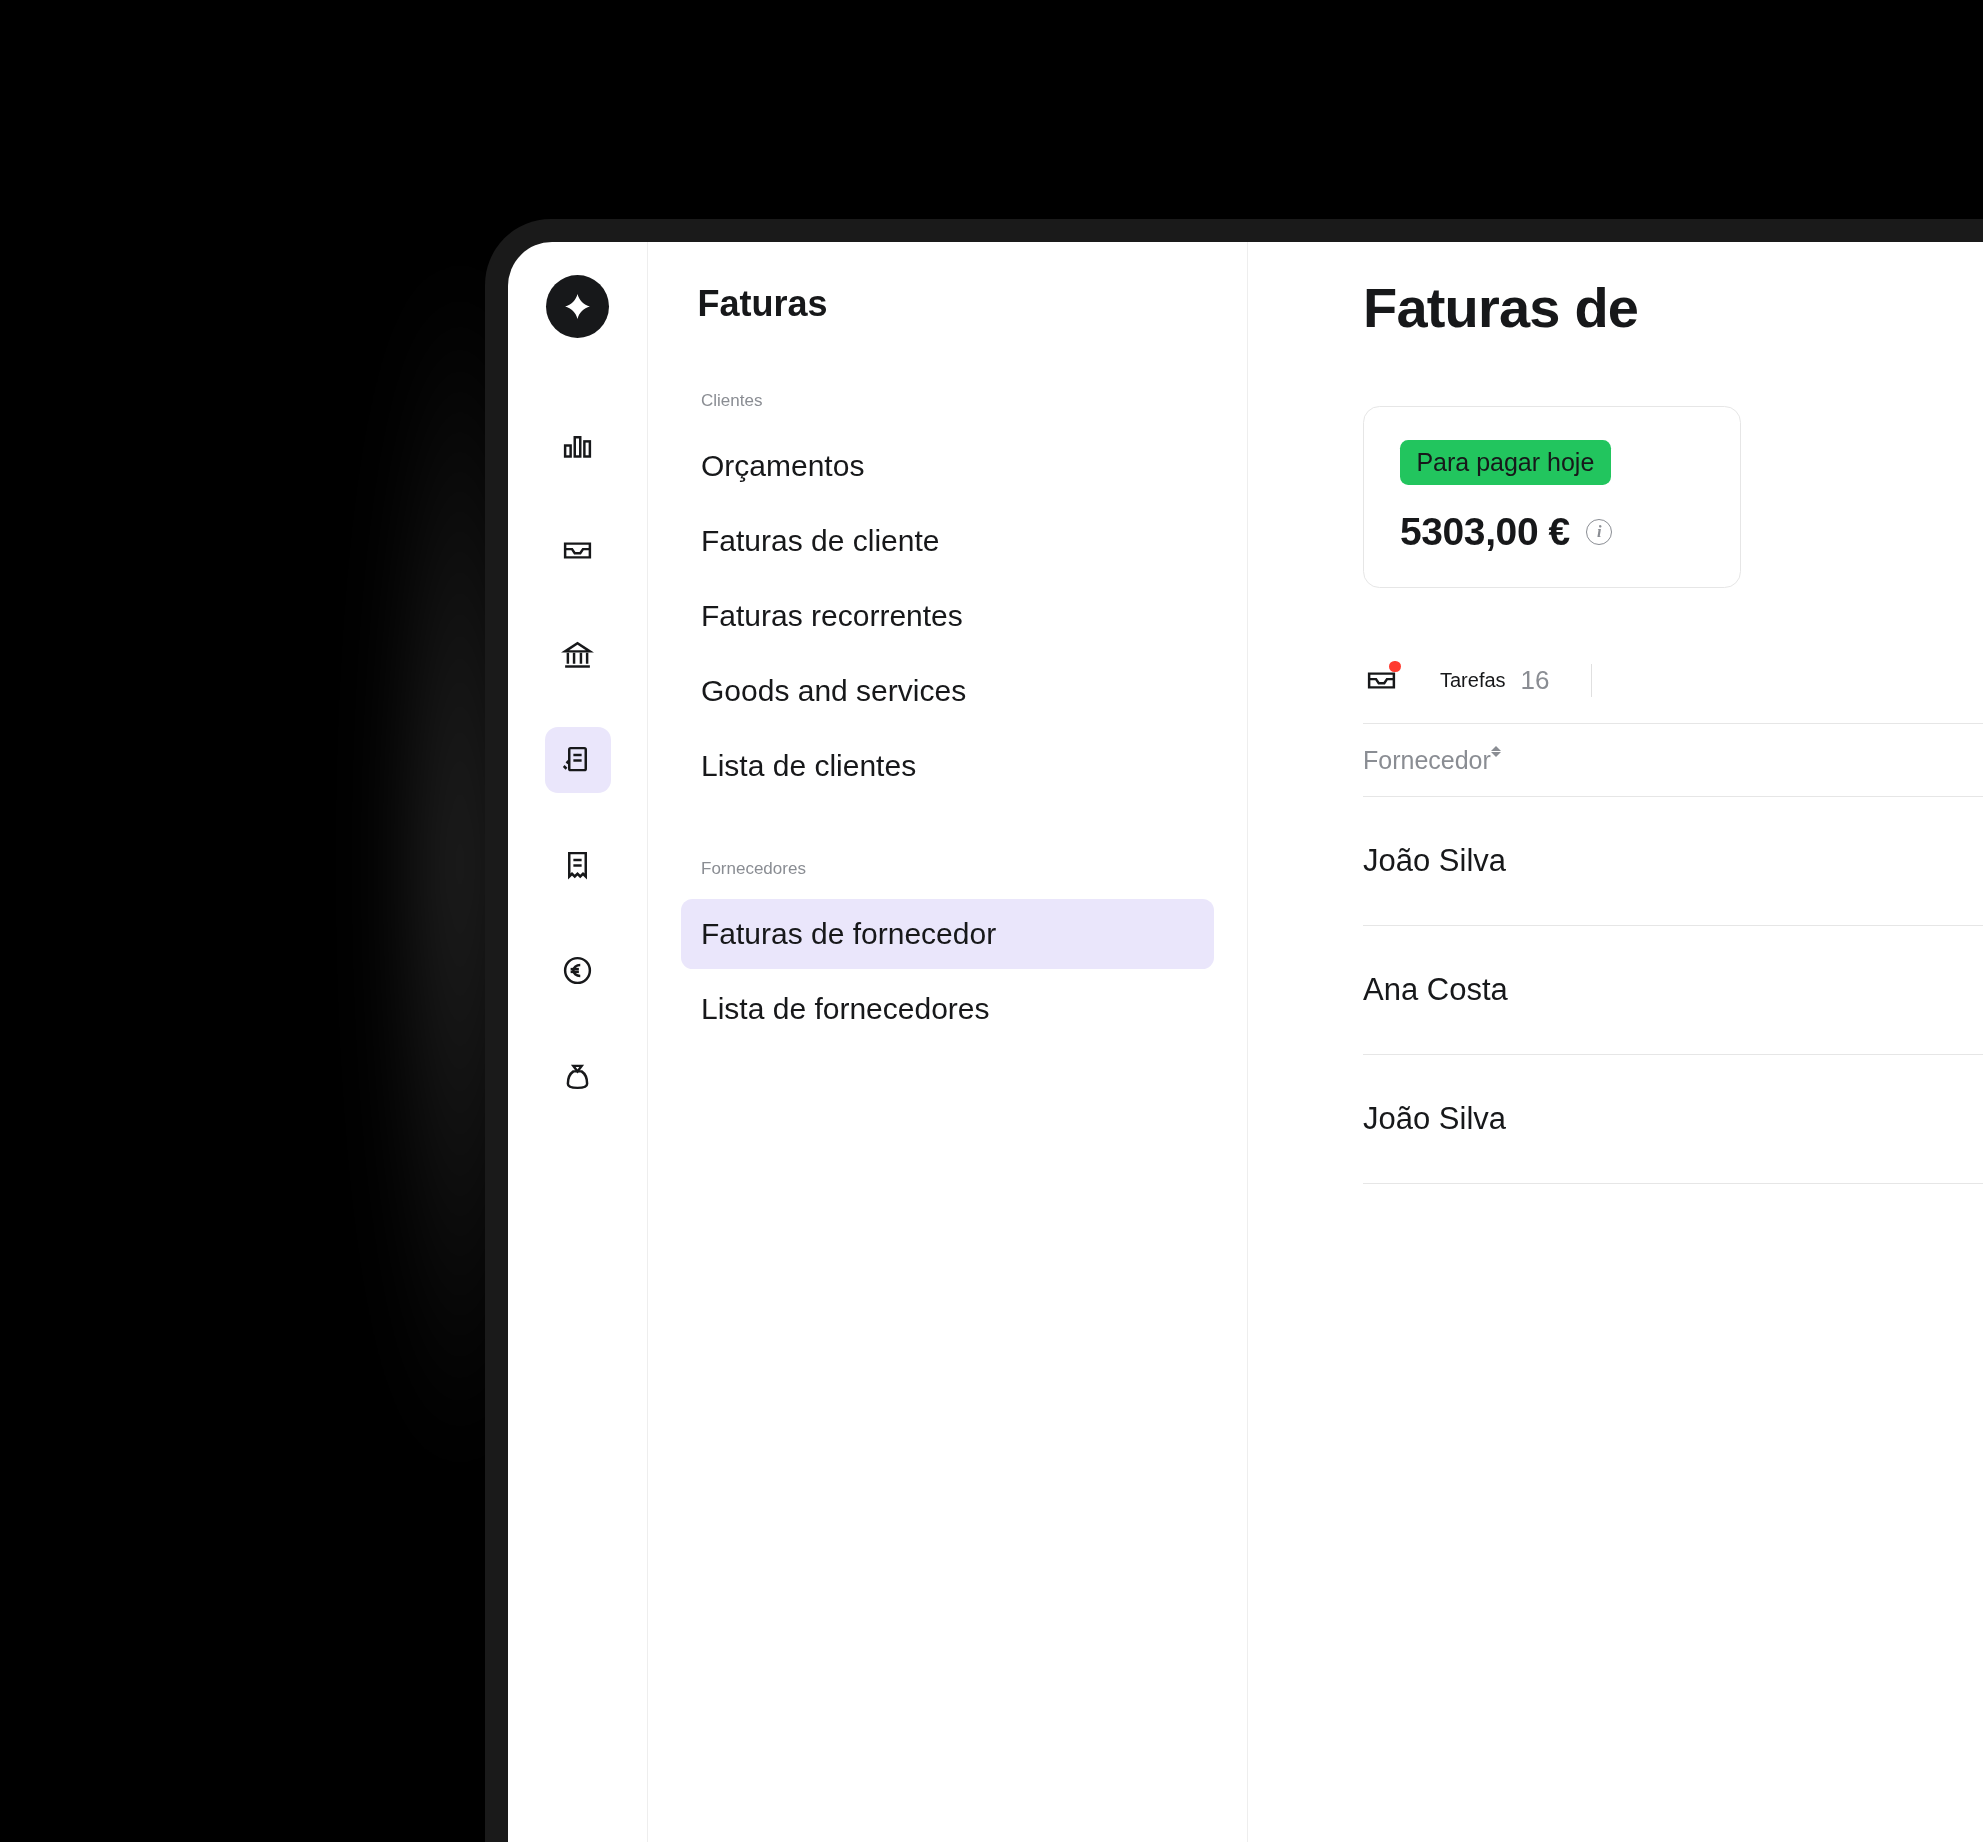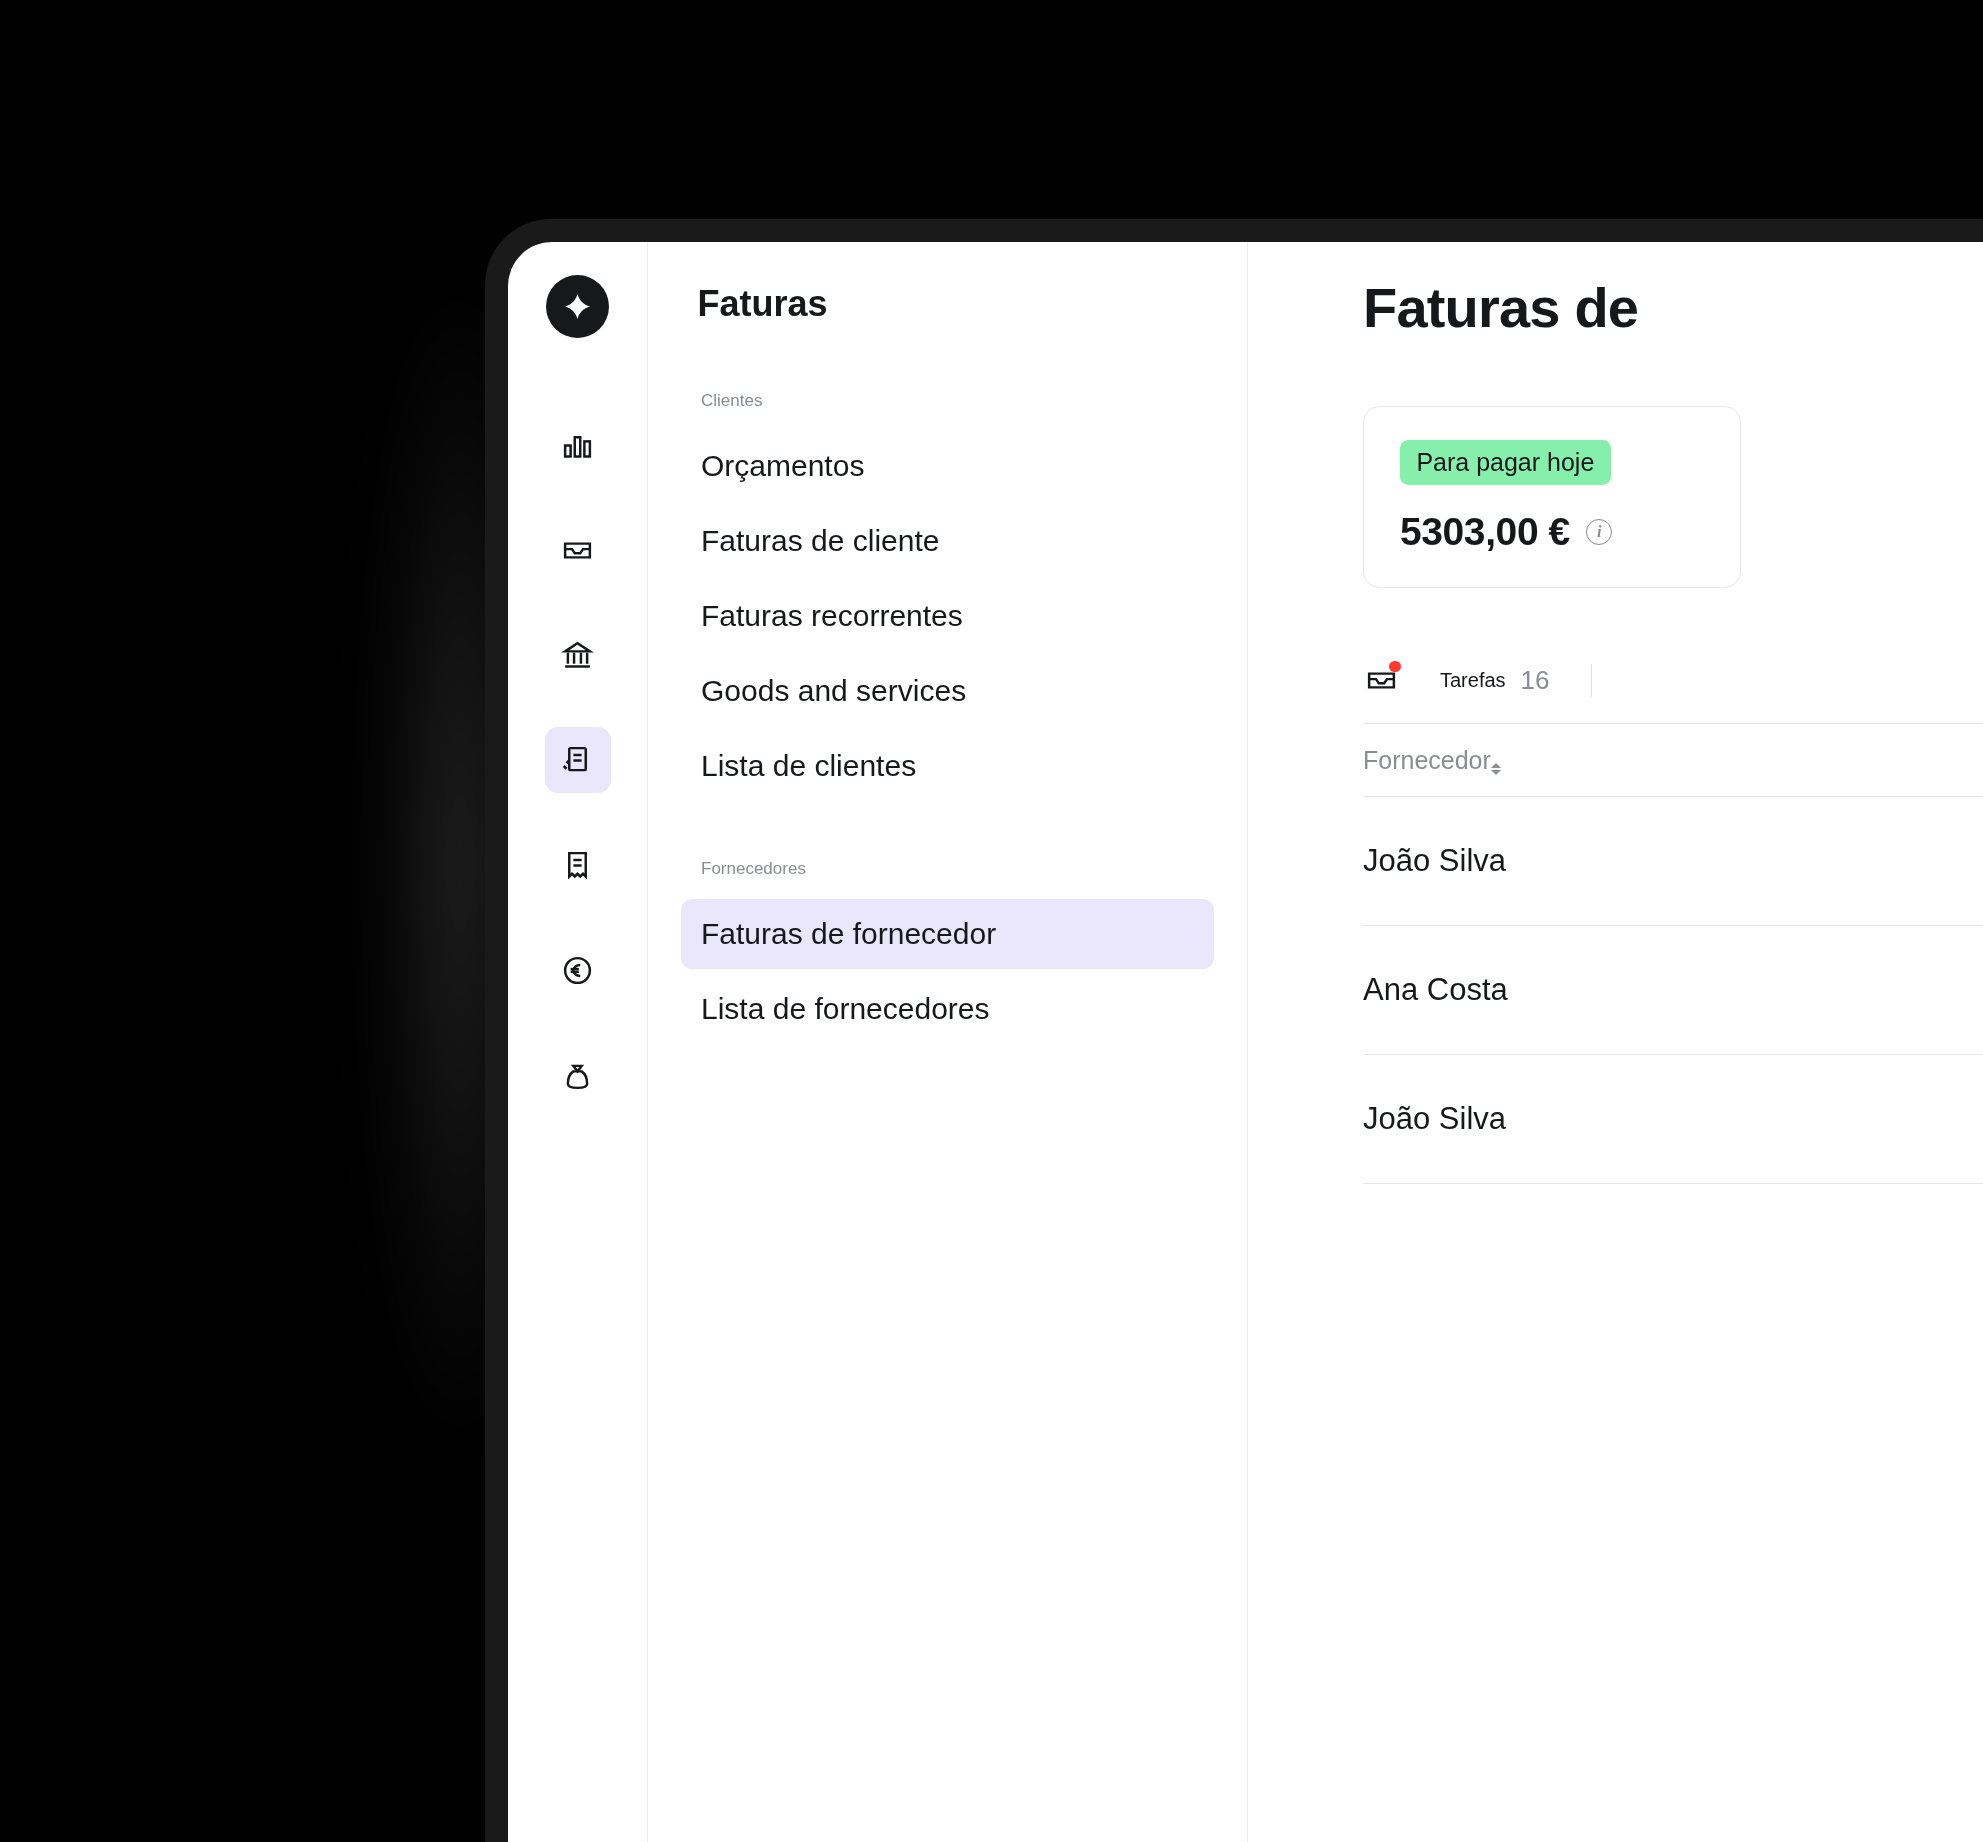--- a/index.html
+++ b/index.html
@@ -128,21 +128,21 @@
     .stat-card {
       border: 0.8px solid #e6e6e6;
       border-radius: 16.4px;
       padding: 33px 36px;
       display: inline-block;
       min-width: 378px;
       margin-bottom: 74px;
     }
     .stat-label {
       display: inline-block;
-      background: #86efac;
+      background: #22c55e;
       padding: 8.2px 16.4px;
       border-radius: 8.2px;
       font-size: 25px;
       color: #17181a;
       font-weight: 500;
       margin-bottom: 25px;
     }
     .stat-value-row {
       display: flex;
       align-items: center;
@@ -209,21 +209,21 @@
       color: #8a8d93;
       font-weight: 500;
     }
     .tab-divider {
       width: 0.8px;
       height: 33px;
       background: #e0e0e0;
     }
     .table-header {
       display: flex;
-      align-items: flex-end;
+      align-items: flex-start;
       gap: 0;
       padding: 21.4px 0;
       border-bottom: 0.8px solid #e6e6e6;
     }
     .th-label {
       font-size: 25px;
       color: #8a8d93;
       font-weight: 500;
     }
     .sort-icon {

